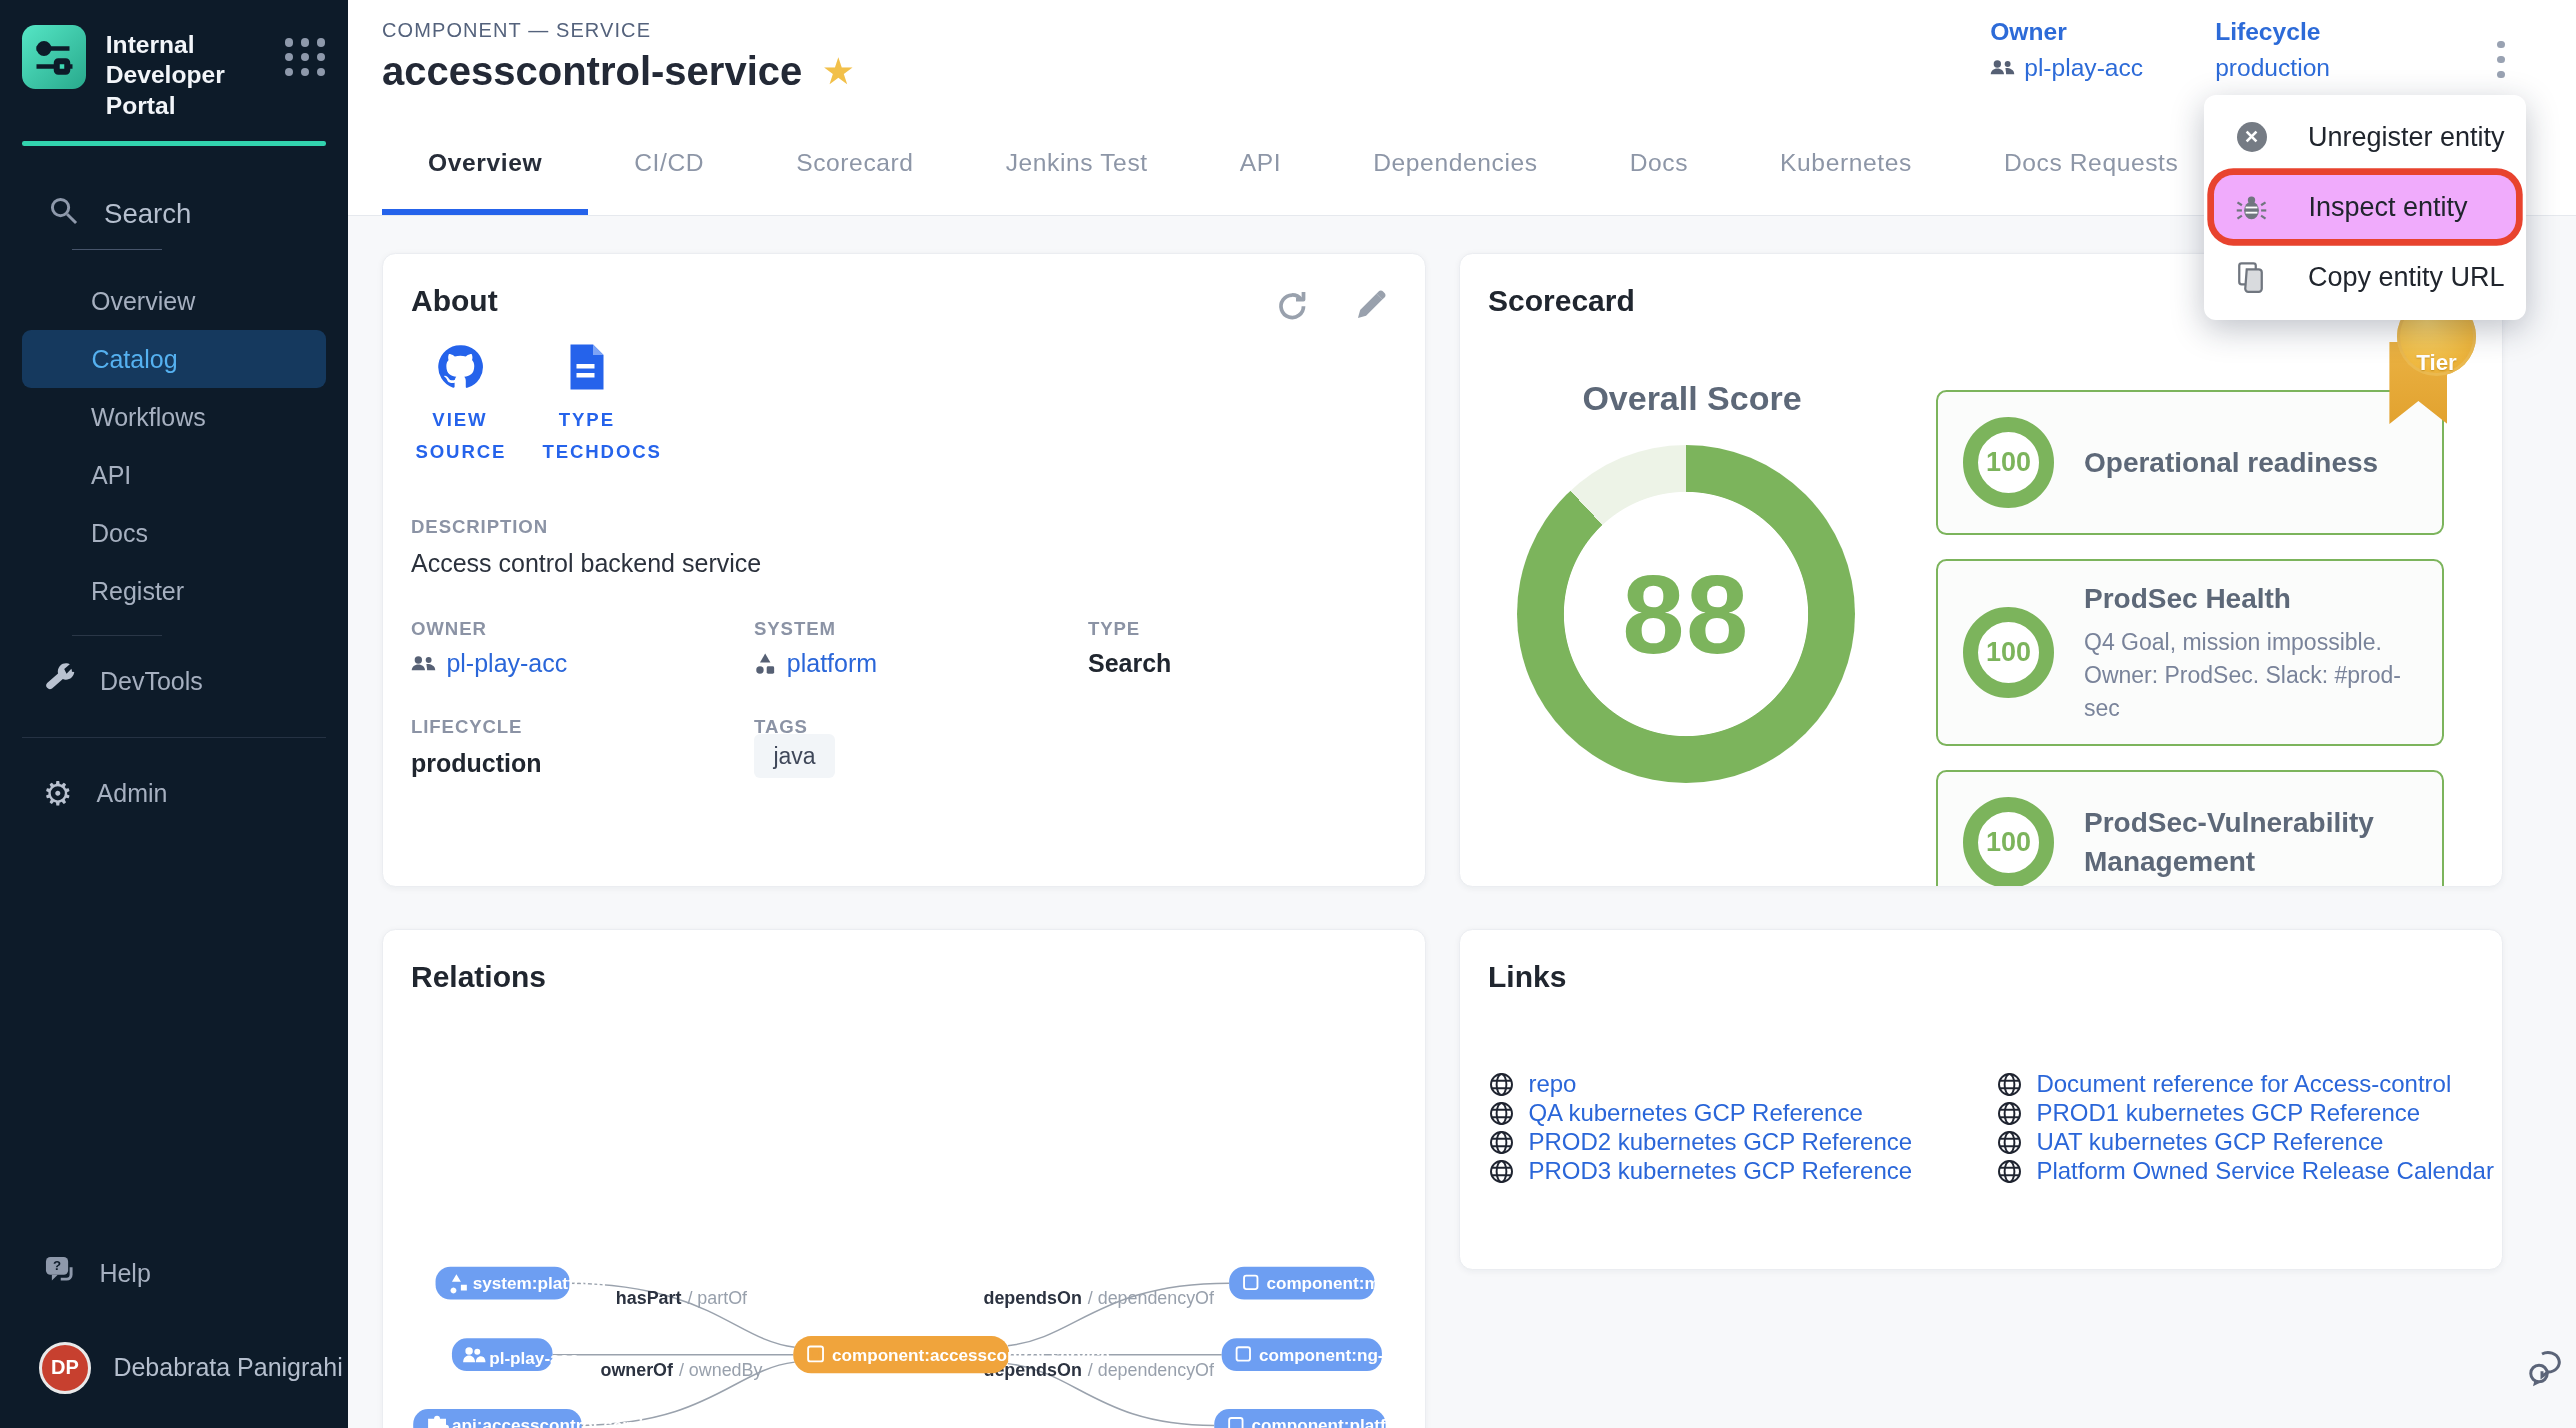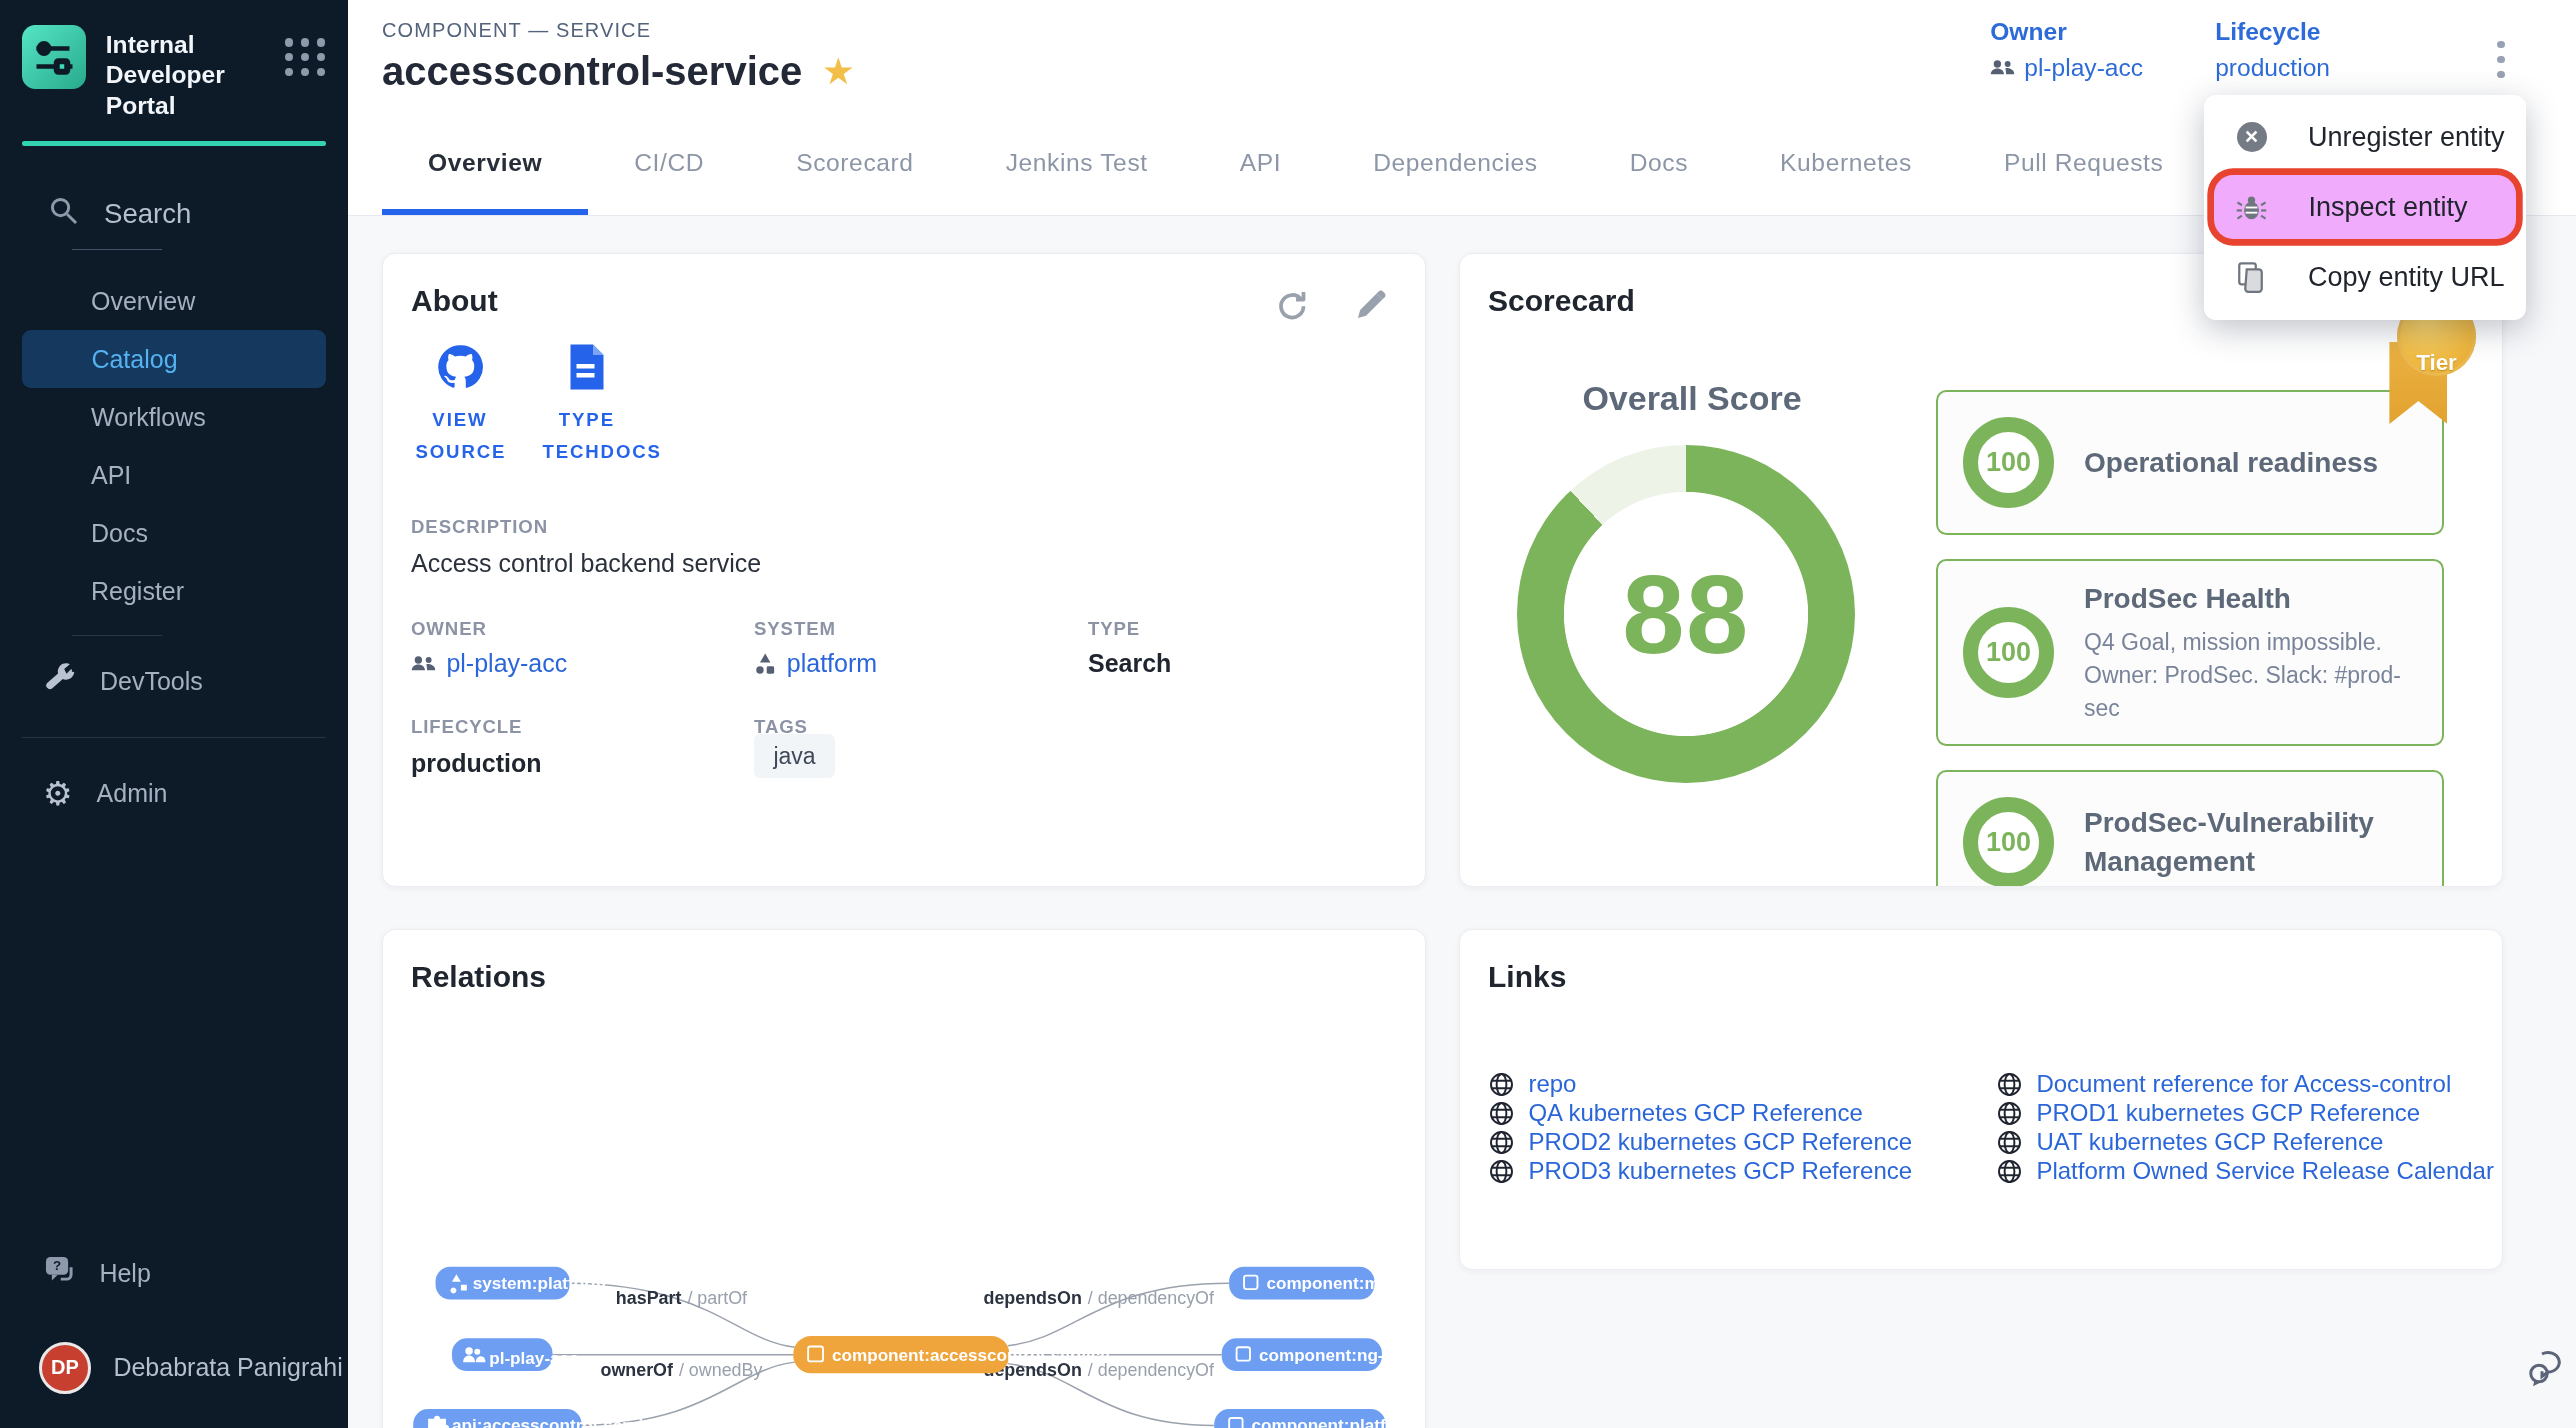--- a/index.html
+++ b/index.html
@@ -270,21 +270,21 @@
 
     <nav class="tabs">
       <div class="tab active">Overview</div>
       <div class="tab">CI/CD</div>
       <div class="tab">Scorecard</div>
       <div class="tab">Jenkins Test</div>
       <div class="tab">API</div>
       <div class="tab">Dependencies</div>
       <div class="tab">Docs</div>
       <div class="tab">Kubernetes</div>
-      <div class="tab">Pull Requests</div>
+      <div class="tab">Docs Requests</div>
     </nav>
   </header>
 
   <div class="content">
 
     <section class="card about-card">
       <div class="card-title">About</div>
       <div class="about-actions">
         <span class="icon-btn">
           <svg width="33" height="33" viewBox="0 0 44 44" fill="none" stroke="#99a1ad" stroke-width="5">

